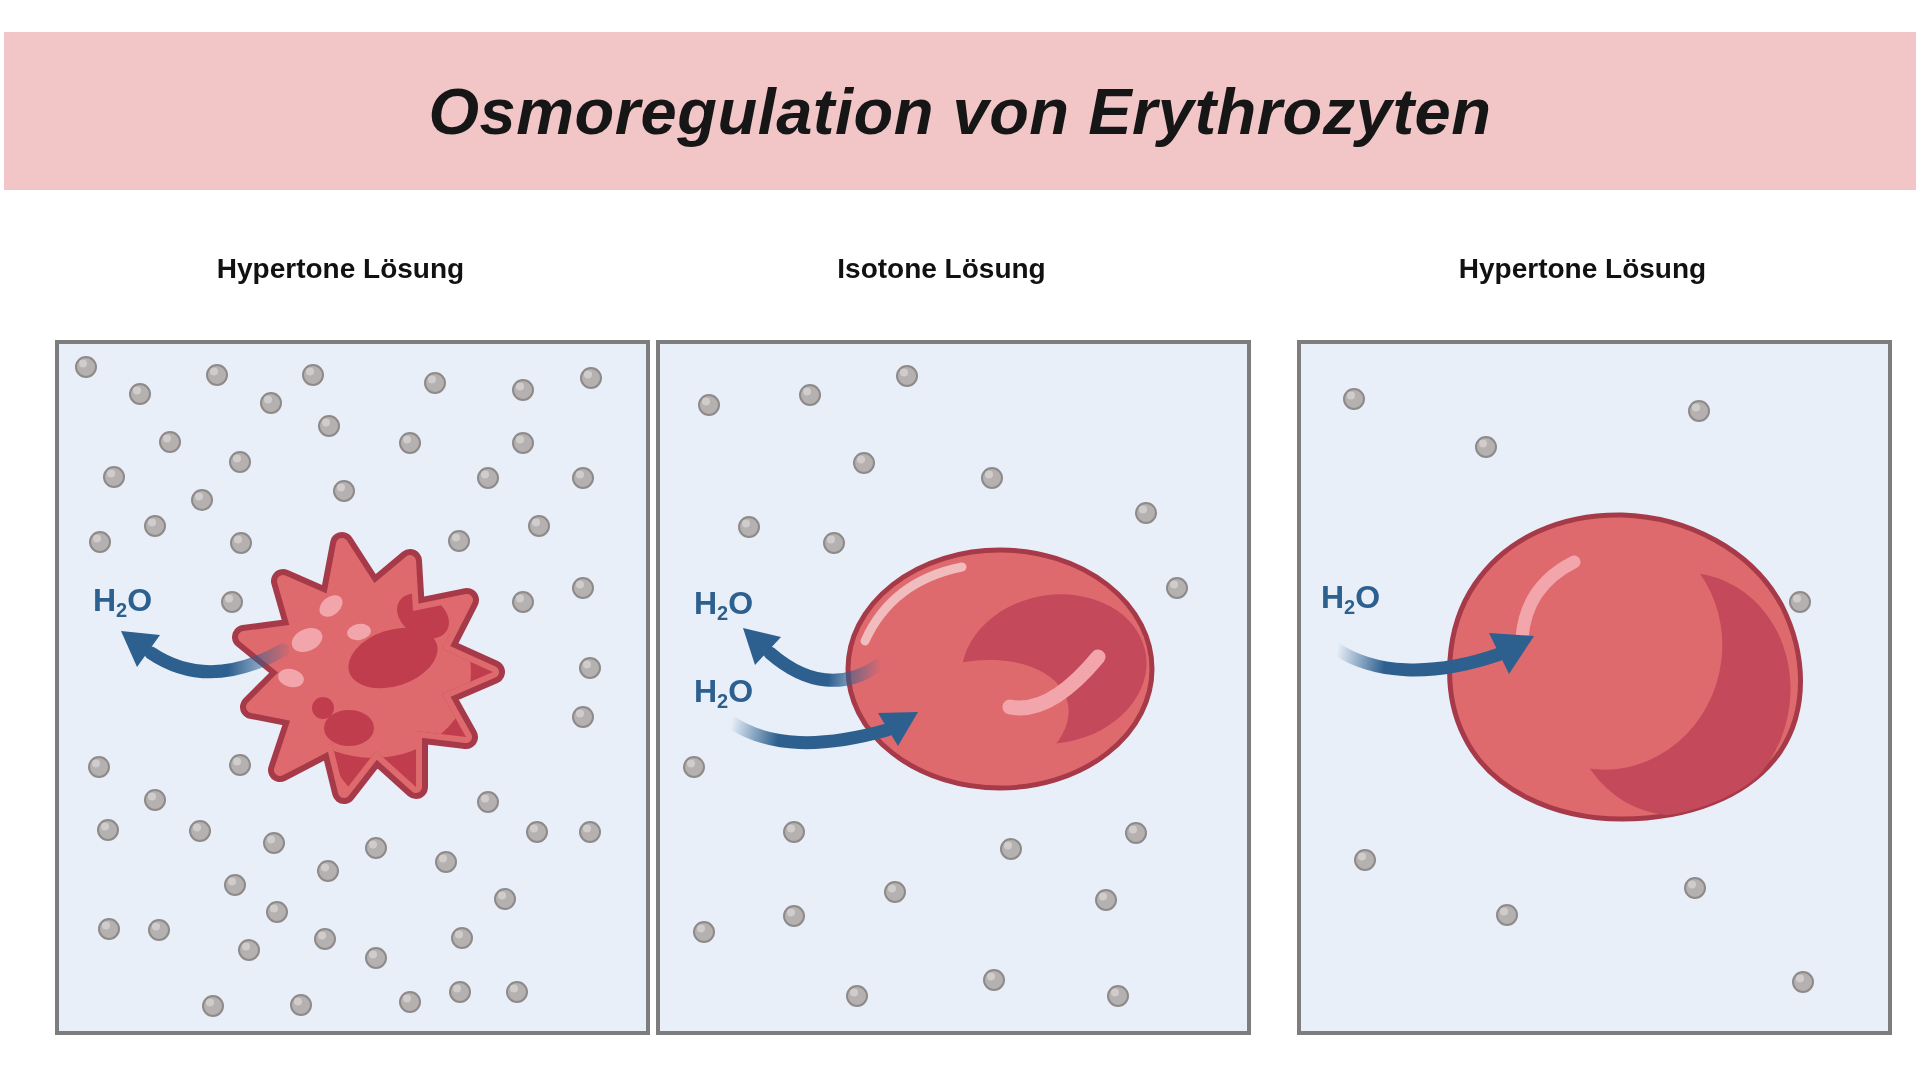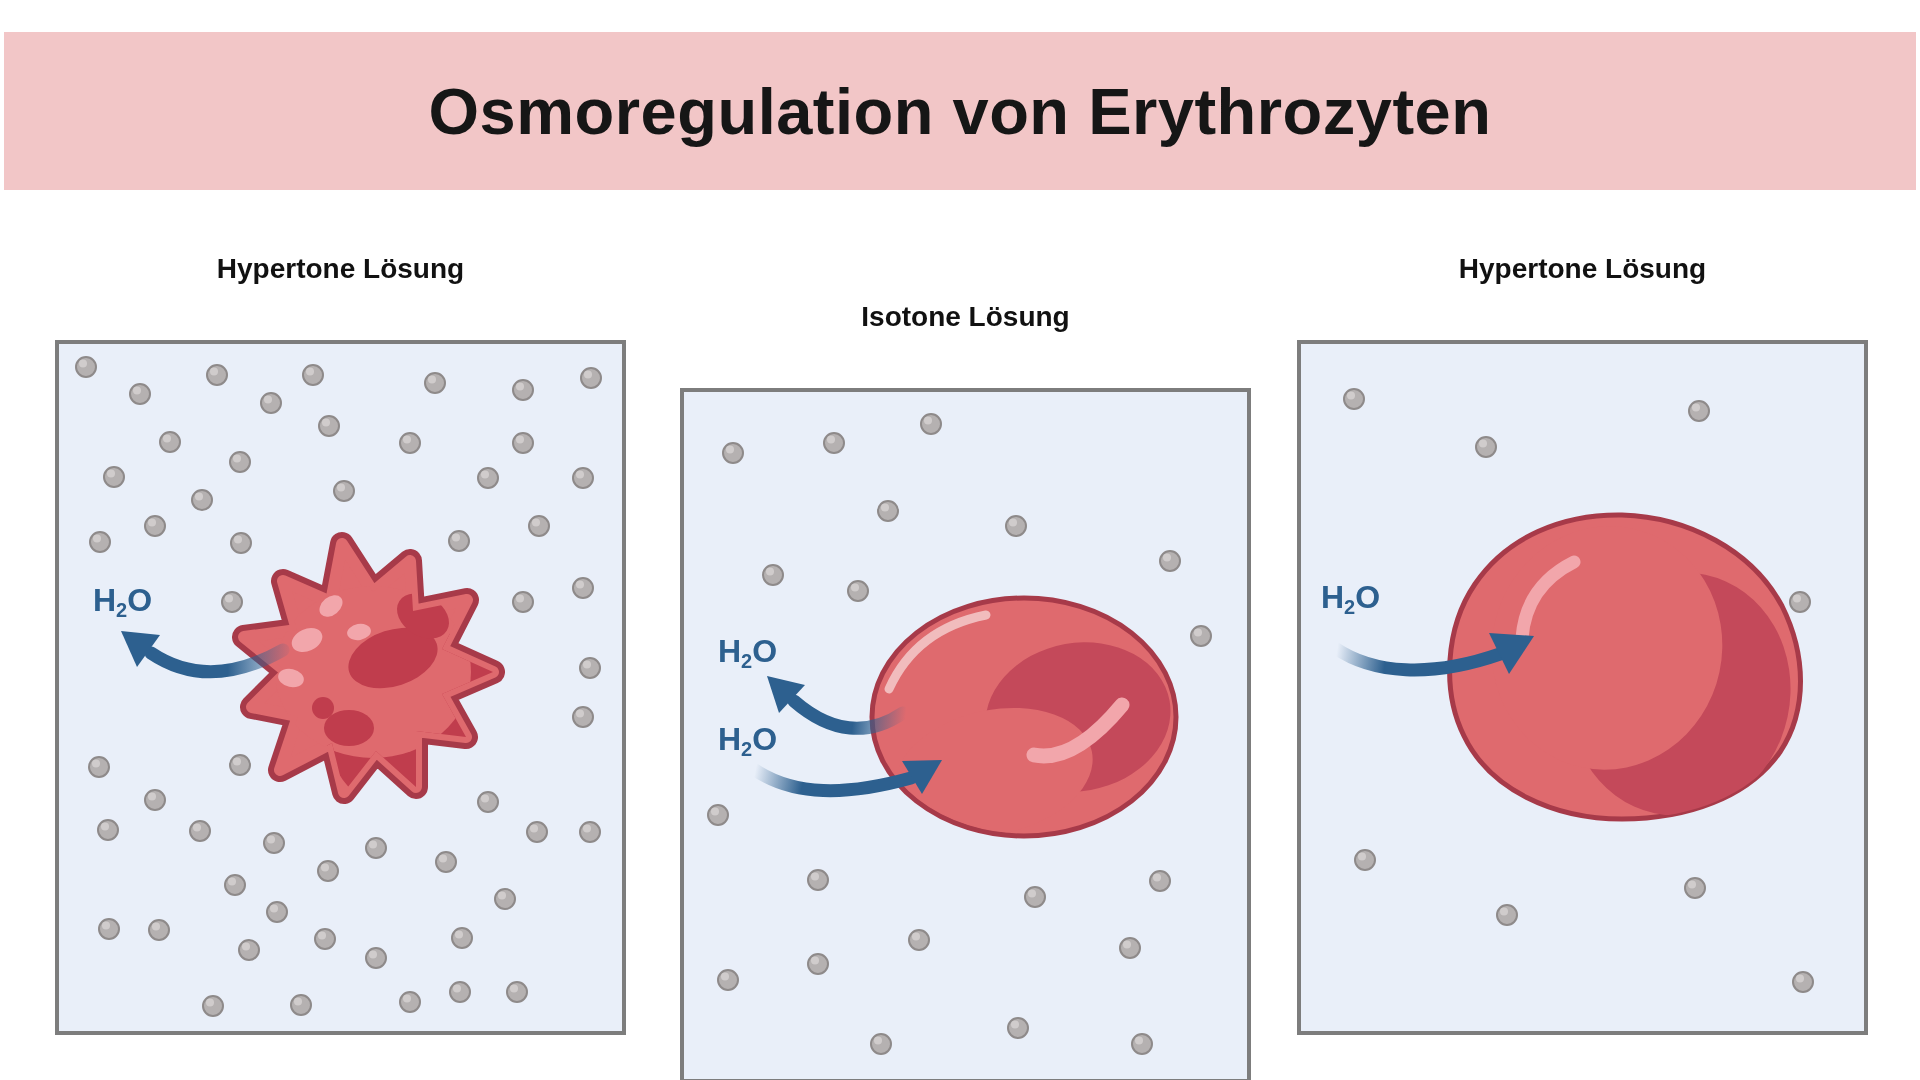--- a/index.html
+++ b/index.html
@@ -1,26 +1,26 @@
 <!DOCTYPE html>
 <html style="--page-bg: #ffffff; --banner-bg: #f2c6c7; --title-text: #161616; --heading-text: #111111; --box-bg: #e9eff9; --box-border: #7d7d7d; --dot-fill: #b5b1b1; --dot-stroke: #8e8a8a; --dot-highlight: #d9d6d6; --arrow: #2d608f; --h2o-text: #2d608f; --cell-body: #df6a6e; --cell-outline: #a73a49; --cell-dark: #c4495a; --cell-dark2: #c03d4d; --cell-light: #f2a6ab; --rim-highlight: rgba(255,255,255,0.55);"><head>
 <meta charset="utf-8">
 <style>
   html,body{margin:0;padding:0;background:var(--page-bg,#fff);}
   .page{position:relative;width:1920px;height:1080px;overflow:hidden;
         font-family:"Liberation Sans",sans-serif;background:var(--page-bg,#fff);}
   .banner{position:absolute;left:4px;right:4px;top:32px;height:158px;
           background:var(--banner-bg);display:flex;align-items:center;justify-content:center;}
-  .banner h1{margin:0;font-size:65px;font-weight:bold;color:var(--title-text);letter-spacing:.5px;}
+  .banner h1{margin:0;font-size:65px;font-weight:bold;color:var(--title-text);letter-spacing:.5px;font-style:italic;}
   .panel{position:absolute;top:245px;width:571px;}
-  .panel.p1{left:55px;} .panel.p2{left:680px;margin-top:48px;} .panel.p3{left:1297px;}
+  .panel.p1{left:55px;} .panel.p2{left:656px;} .panel.p3{left:1297px;}
   .panel-heading{margin:0;height:52px;text-align:center;font-size:28px;font-weight:bold;
                  color:var(--heading-text);line-height:48px;}
   .panel-box{position:absolute;top:95px;left:0;width:563px;height:687px;
-             border:4px solid var(--box-border);background:var(--box-bg);}
+             border:4px solid var(--box-border);background:var(--box-bg);padding-left:24px;}
   .panel-box svg{position:absolute;left:0;top:0;}
   .h2o{position:absolute;font-size:32px;font-weight:bold;color:var(--h2o-text);line-height:1;}
   .h2o sub{font-size:20px;vertical-align:-6px;font-weight:bold;}
   .p1 .h2o-a{left:34px;top:240px;}
   .p2 .h2o-a{left:34px;top:243px;}
   .p2 .h2o-b{left:34px;top:331px;}
   .p3 .h2o-a{left:20px;top:237px;}
   
   .dot{fill:var(--dot-fill);stroke:var(--dot-stroke);stroke-width:2;}
   .dot-hl{fill:var(--dot-highlight);opacity:.75;}

